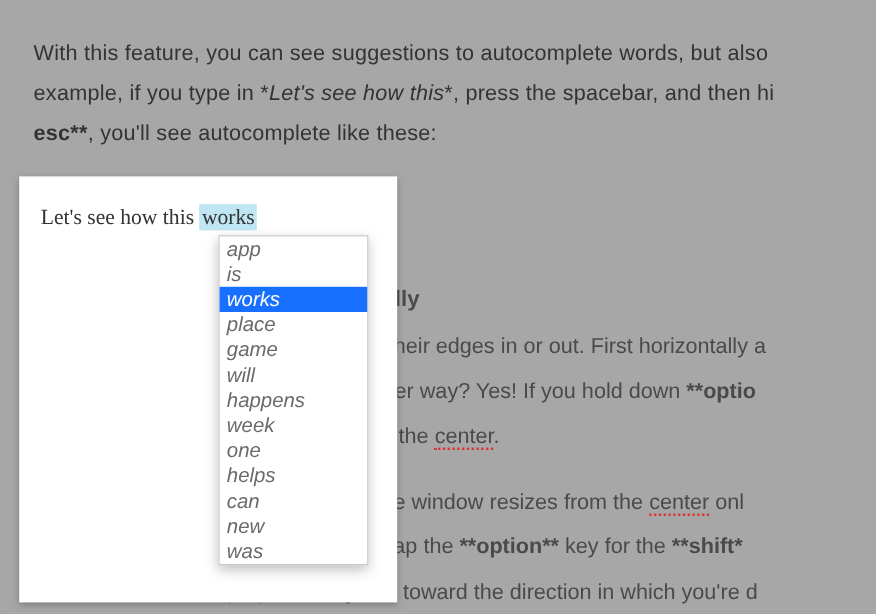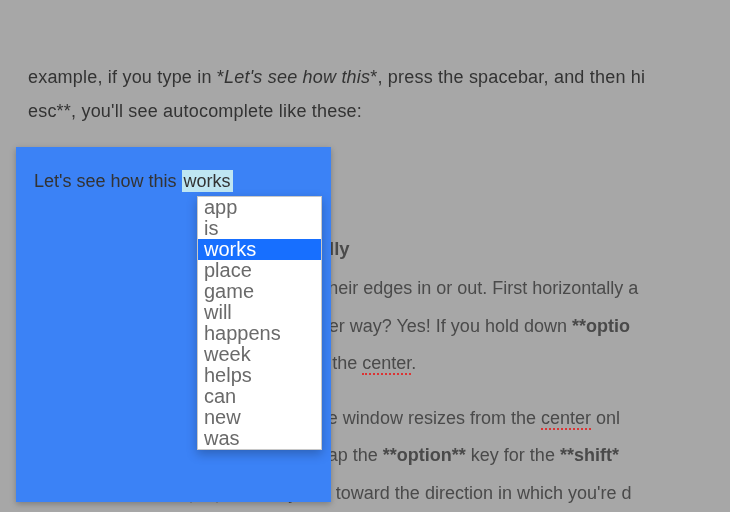--- a/index.html
+++ b/index.html
@@ -12,55 +12,57 @@
     color:#333;
     overflow:hidden;
     position:relative;
   }
   .page{
     padding:28px 0 0 28px;
     width:900px; 
   }
   .intro{letter-spacing:.2px;}
   .intro i{font-style:italic;}
-  .intro b{font-weight:400;}
+  .intro b{font-weight:700;}
 
   
   .card{
     position:absolute;
     left:16px;
     top:147px;
     width:315px;
     height:355px;
-    background:#3b82f6;
+    background:#ffffff;
     box-shadow:0 2px 6px rgba(0,0,0,.25);
     padding:18px 0 0 18px;
     box-sizing:border-box;
+    font-family:Liberation Serif, serif;
   }
   .card-line{
     font-size:18px;
     color:#333;
   }
   .typed-word{
     background:#bfe6f2;
     padding:1px 2px;
   }
 
   
   .ac{
     position:absolute;
-    left:197px;
+    left:182px;
     top:196px;
     width:123px;
     background:#fff;
     border:1px solid #c8c8c8;
     box-shadow:0 4px 10px rgba(0,0,0,.25);
-    font-size:20px;
+    font-size:17px;
     line-height:21px;
     z-index:20;
+    font-style:italic;
   }
   .ac-item{
     padding:0 6px;
     color:#6a6a6a;
     cursor:default;
   }
   .ac-item.sel{
     background:#176fff;
     color:#fff;
   }
@@ -82,21 +84,21 @@
   .section b{font-weight:700;}
   .redline{
     border-bottom:2px dotted #d33;
   }
 </style>
 </head>
 <body>
 
 <div class="page">
   <div class="intro">
-    <br>
+    <span>With this feature, you can see suggestions to autocomplete words, but also </span><br>
     <span>example, if you type in *</span><i>Let's see how this</i><span>*, press the spacebar, and then hi</span><br>
     <b>esc**</b><span>, you'll see autocomplete like these:</span>
   </div>
 </div>
 
 <div class="section">
   <div class="h">
     <span>## 5. Resize Wind</span><span style="opacity:.25">ows Prop</span><span style="opacity:.45">ort</span><span>ionally</span>
   </div>
   <p><span>To resize windows, </span><span style="opacity:.35">you have to</span><span> drag their edges in or out. First horizontally a</span></p>
@@ -115,17 +117,18 @@
 
 <div class="ac" id="ac">
     <div class="ac-item">app</div>
     <div class="ac-item">is</div>
     <div class="ac-item sel">works</div>
     <div class="ac-item">place</div>
     <div class="ac-item">game</div>
     <div class="ac-item">will</div>
     <div class="ac-item">happens</div>
     <div class="ac-item">week</div>
+    <div class="ac-item">one</div>
     <div class="ac-item">helps</div>
     <div class="ac-item">can</div>
     <div class="ac-item">new</div>
     <div class="ac-item">was</div>
   </div>
 
 </body></html>

